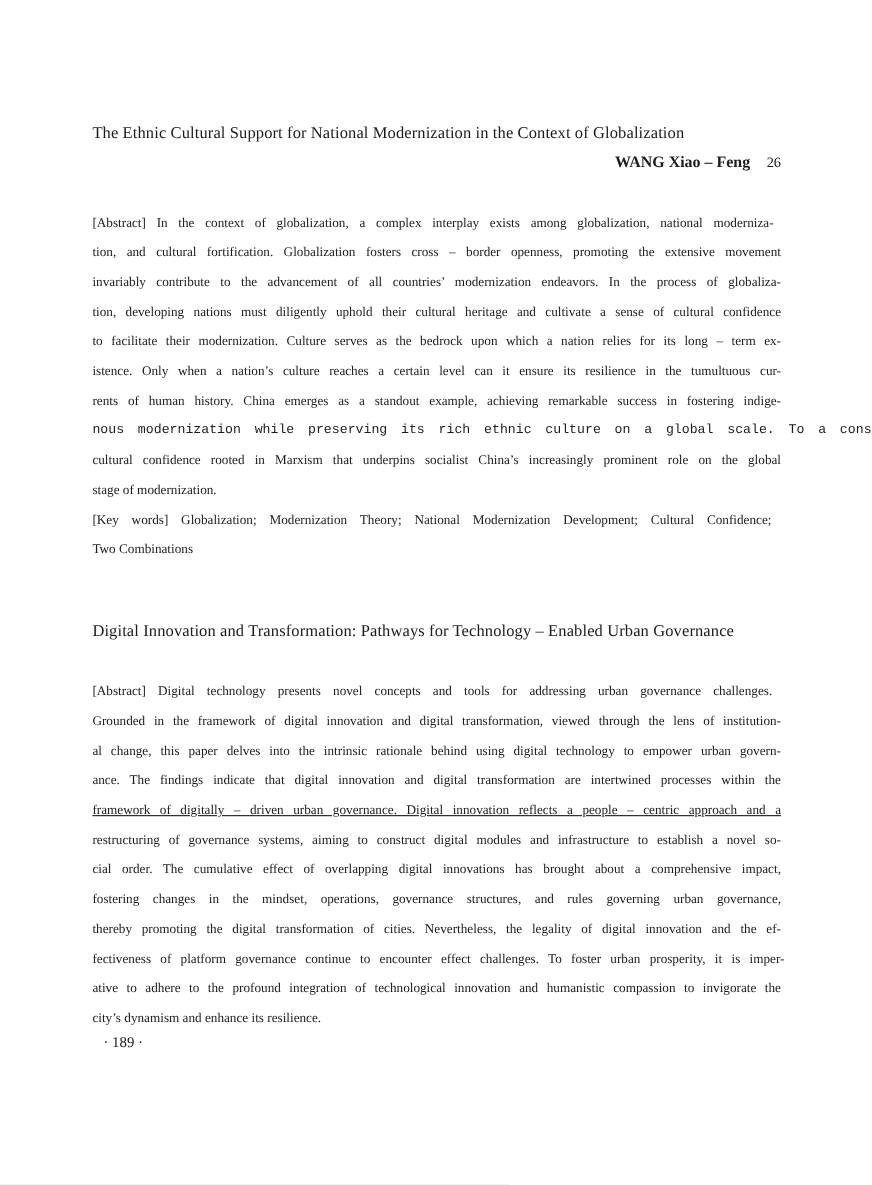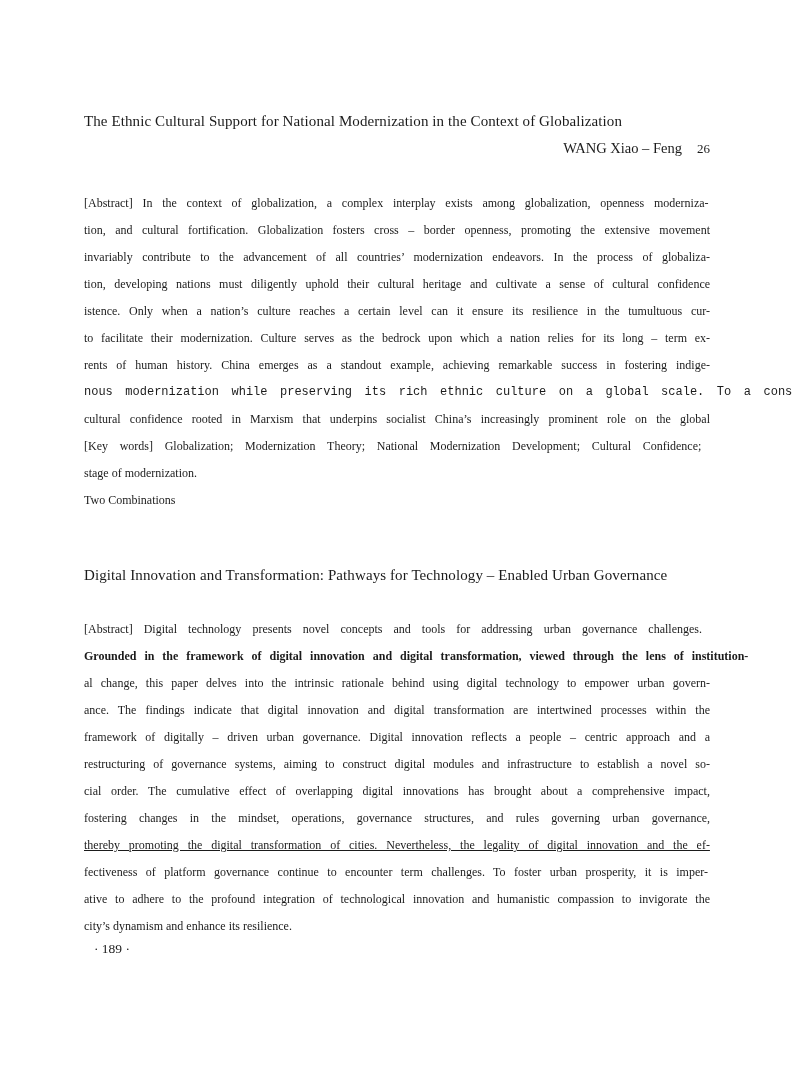--- a/index.html
+++ b/index.html
@@ -34,21 +34,21 @@
   .entry-2 .title { margin-top: 50px; }
   .byline {
     margin-top: 5px;
     line-height: 22px;
     display: flex;
     justify-content: flex-end;
     align-items: baseline;
     gap: 15px;
   }
   .byline .authors {
-    font-weight: normal;
+    font-weight: bold;
     font-size: 14.5px;
     white-space: pre;
   }
   .byline .pageno {
     font-size: 13px;
   }
   .lines {
     margin-top: 30px;
     font-size: 12px;
   }
@@ -69,48 +69,48 @@
 <div class="page">
   <div class="content">
 
     <section class="entry entry-1">
       <h1 class="title">The Ethnic Cultural Support for National Modernization in the Context of Globalization</h1>
       <div class="byline">
         <span class="authors">WANG Xiao – Feng</span>
         <span class="pageno">26</span>
       </div>
       <div class="lines">
-          <div class="line just" style="word-spacing: 6.75px;"><span>[Abstract]  In the context of globalization, a complex interplay exists among globalization, openness moderniza-</span></div>
+          <div class="line just" style="word-spacing: 6.75px;"><span>[Abstract]  In the context of globalization, a complex interplay exists among globalization, national moderniza-</span></div>
           <div class="line just" style="word-spacing: 6.47px;"><span>tion, and cultural fortification. Globalization fosters cross – border openness, promoting the extensive movement</span></div>
           <div class="line just" style="word-spacing: 6.48px;"><span>invariably contribute to the advancement of all countries’ modernization endeavors. In the process of globaliza-</span></div>
           <div class="line just" style="word-spacing: 5.48px;"><span>tion, developing nations must diligently uphold their cultural heritage and cultivate a sense of cultural confidence</span></div>
+          <div class="line just" style="word-spacing: 4.71px;"><span>to facilitate their modernization. Culture serves as the bedrock upon which a nation relies for its long – term ex-</span></div>
           <div class="line just" style="word-spacing: 5.71px;"><span>istence. Only when a nation’s culture reaches a certain level can it ensure its resilience in the tumultuous cur-</span></div>
-          <div class="line just" style="word-spacing: 4.71px;"><span>to facilitate their modernization. Culture serves as the bedrock upon which a nation relies for its long – term ex-</span></div>
           <div class="line just" style="word-spacing: 5.92px; text-align: right;"><span>rents of human history. China emerges as a standout example, achieving remarkable success in fostering indige-</span></div>
           <div class="line just" style="word-spacing: 5.33px; font-family: Liberation Mono, monospace;"><span>nous modernization while preserving its rich ethnic culture on a global scale. To a considerable extent, it is the</span></div>
           <div class="line just" style="word-spacing: 6.2px; text-align: center;"><span>cultural confidence rooted in Marxism that underpins socialist China’s increasingly prominent role on the global</span></div>
+          <div class="line"><span>stage of modernization.</span></div>
           <div class="line just" style="word-spacing: 8.67px;"><span>[Key words]  Globalization; Modernization Theory; National Modernization Development; Cultural Confidence;</span></div>
-          <div class="line"><span>stage of modernization.</span></div>
           <div class="line"><span>Two Combinations</span></div>
         </div>
     </section>
 
     <section class="entry entry-2">
       <h1 class="title">Digital Innovation and Transformation: Pathways for Technology – Enabled Urban Governance</h1>
       <div class="lines">
           <div class="line just" style="word-spacing: 8.04px;"><span>[Abstract]  Digital technology presents novel concepts and tools for addressing urban governance challenges.</span></div>
-          <div class="line just" style="word-spacing: 4.94px; font-weight: bold;"><span>Grounded in the framework of digital innovation and digital transformation, viewed through the lens of institution-</span></div>
+          <div class="line just" style="word-spacing: 4.94px;"><span>Grounded in the framework of digital innovation and digital transformation, viewed through the lens of institution-</span></div>
           <div class="line just" style="word-spacing: 5.11px;"><span>al change, this paper delves into the intrinsic rationale behind using digital technology to empower urban govern-</span></div>
           <div class="line just" style="word-spacing: 6px;"><span>ance. The findings indicate that digital innovation and digital transformation are intertwined processes within the</span></div>
-          <div class="line just" style="word-spacing: 5.66px;"><span>framework of digitally – driven urban governance. Digital innovation reflects a people – centric approach and a</span></div>
+          <div class="line just" style="word-spacing: 5.66px; text-decoration: underline;"><span>framework of digitally – driven urban governance. Digital innovation reflects a people – centric approach and a</span></div>
           <div class="line just" style="word-spacing: 5.03px;"><span>restructuring of governance systems, aiming to construct digital modules and infrastructure to establish a novel so-</span></div>
           <div class="line just" style="word-spacing: 6.61px;"><span>cial order. The cumulative effect of overlapping digital innovations has brought about a comprehensive impact,</span></div>
           <div class="line just" style="word-spacing: 9.24px;"><span>fostering changes in the mindset, operations, governance structures, and rules governing urban governance,</span></div>
-          <div class="line just" style="word-spacing: 5.85px; text-decoration: underline;"><span>thereby promoting the digital transformation of cities. Nevertheless, the legality of digital innovation and the ef-</span></div>
-          <div class="line just" style="word-spacing: 5.42px;"><span>fectiveness of platform governance continue to encounter term challenges. To foster urban prosperity, it is imper-</span></div>
+          <div class="line just" style="word-spacing: 5.85px;"><span>thereby promoting the digital transformation of cities. Nevertheless, the legality of digital innovation and the ef-</span></div>
+          <div class="line just" style="word-spacing: 5.42px;"><span>fectiveness of platform governance continue to encounter effect challenges. To foster urban prosperity, it is imper-</span></div>
           <div class="line just" style="word-spacing: 4.74px;"><span>ative to adhere to the profound integration of technological innovation and humanistic compassion to invigorate the</span></div>
           <div class="line"><span>city’s dynamism and enhance its resilience.</span></div>
         </div>
     </section>
 
     <div class="pagenum">· 189 ·</div>
 
   </div>
 </div>
 

